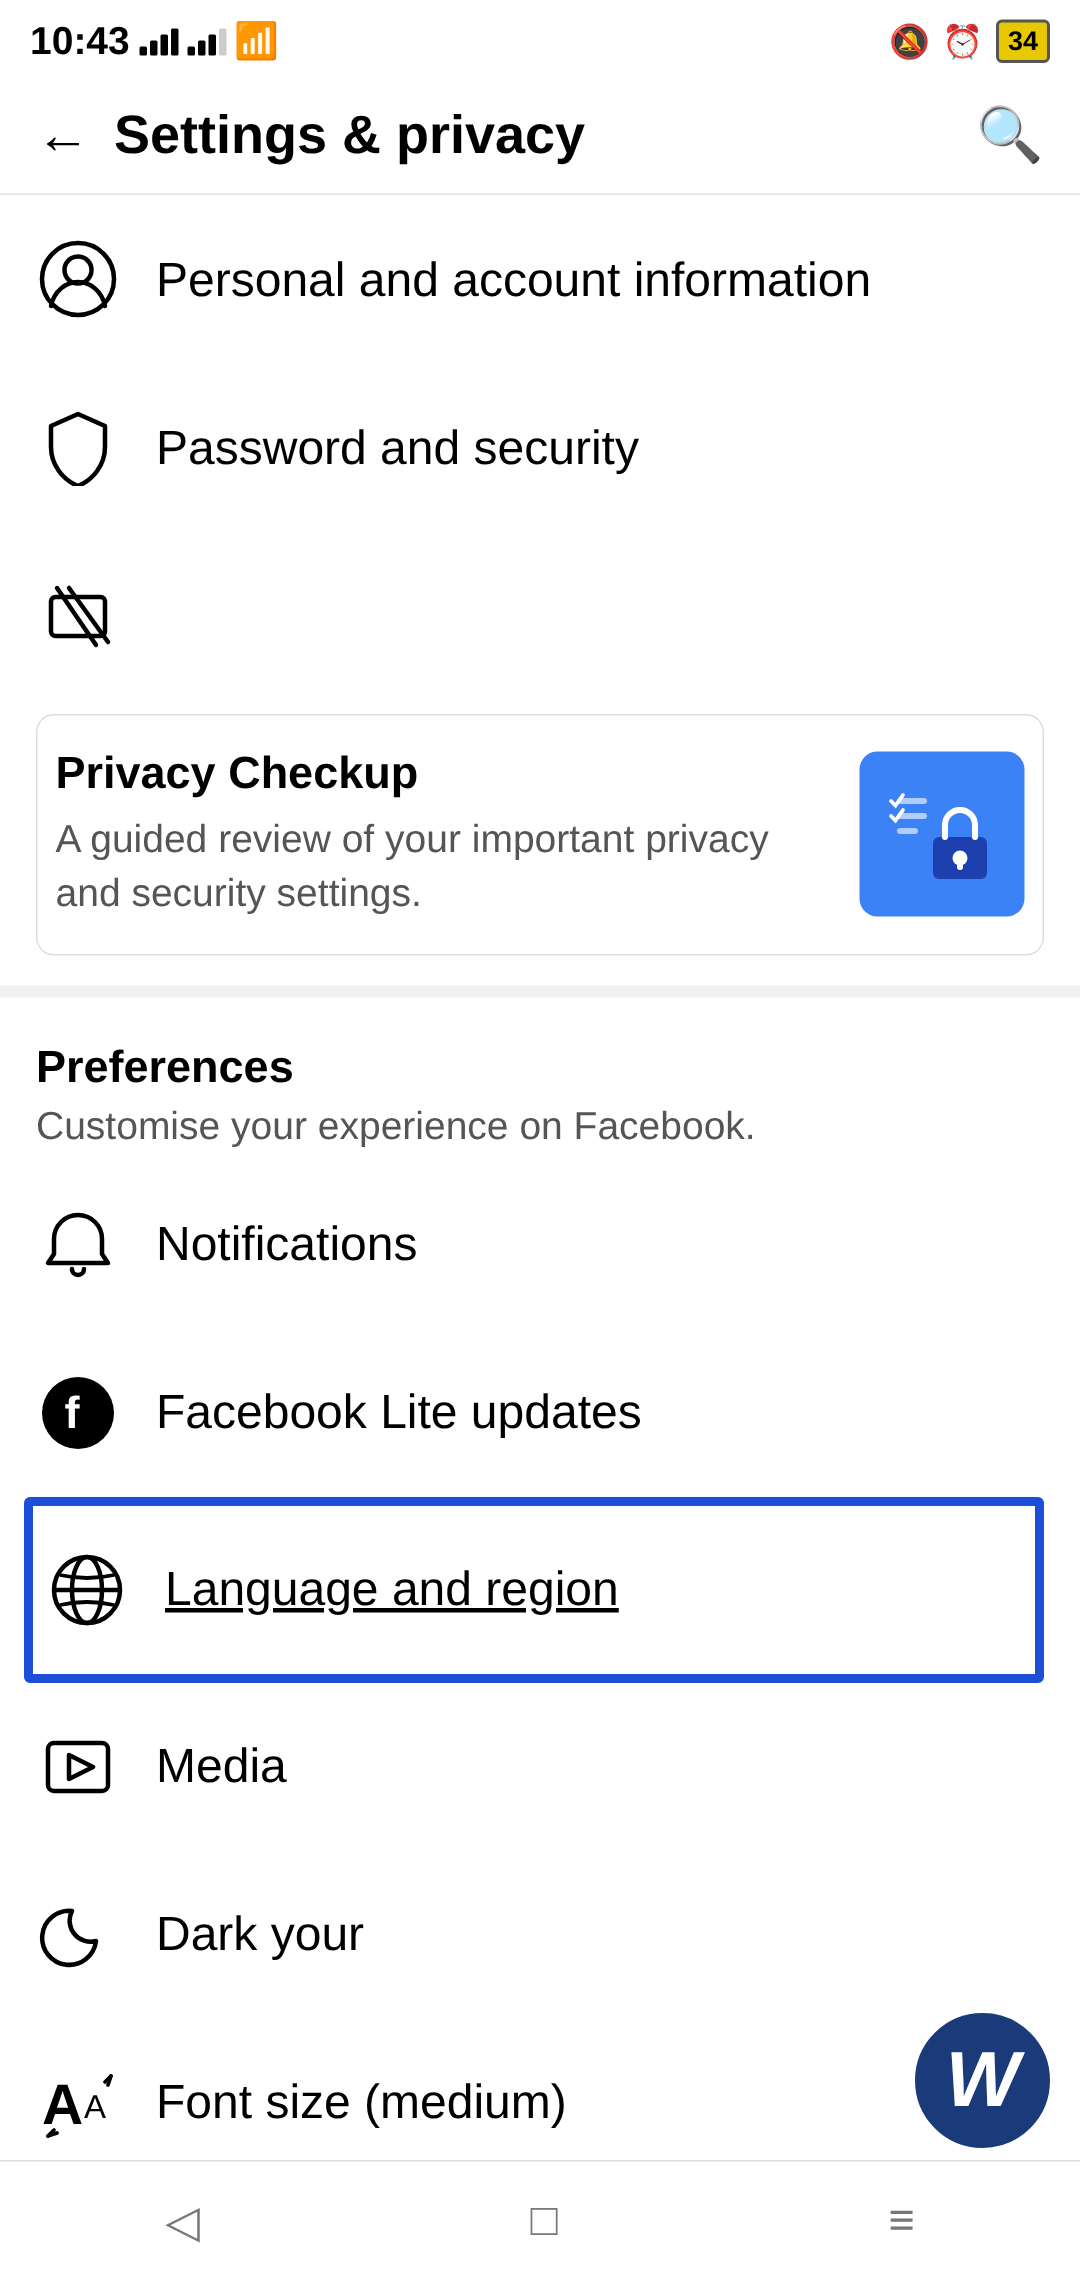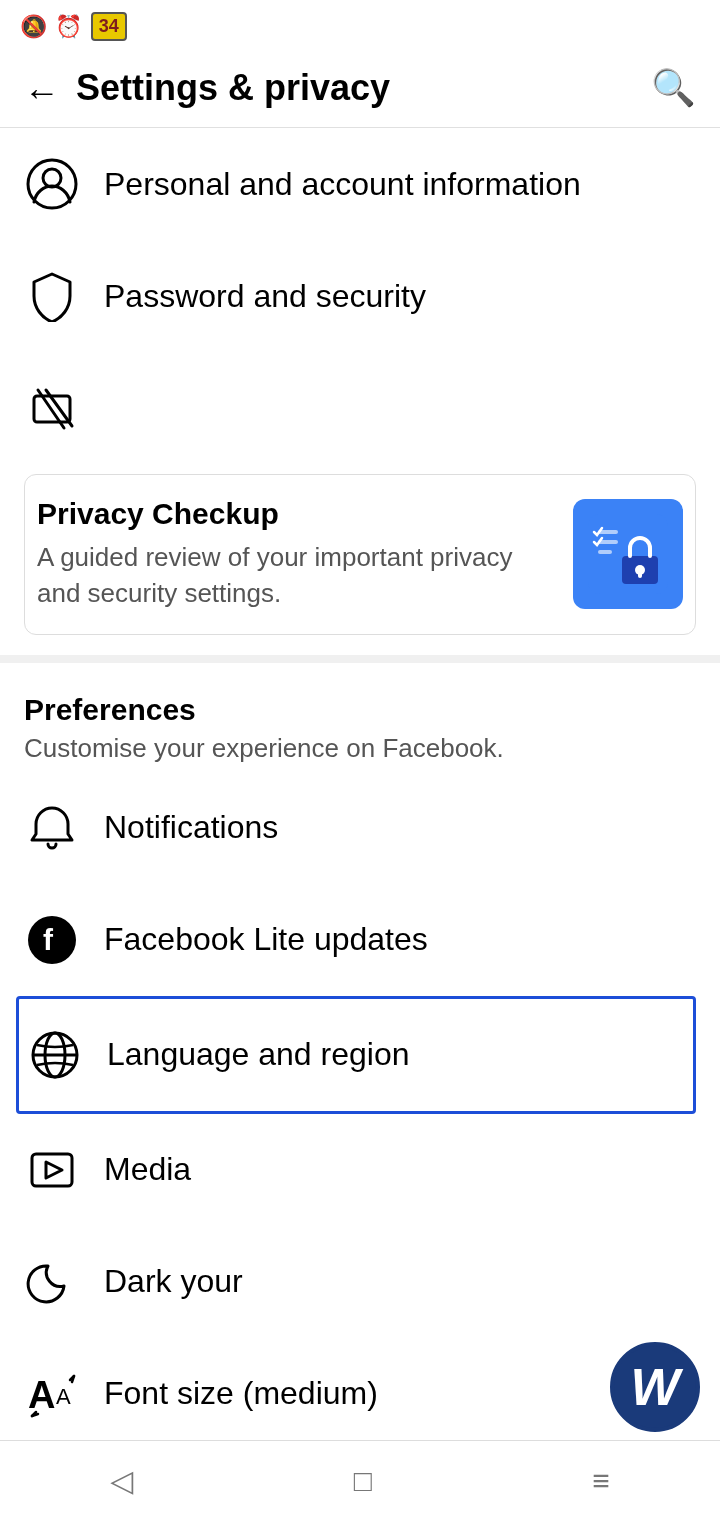--- a/index.html
+++ b/index.html
@@ -29,21 +29,21 @@
       font-weight: 600;
     }
     .status-right {
       display: flex;
       align-items: center;
       gap: 8px;
       font-size: 22px;
     }
     .battery-badge {
       background: #e8c800;
-      color: #7f1d1d;
+      color: #000000;
       font-size: 18px;
       font-weight: bold;
       padding: 2px 6px;
       border-radius: 4px;
       border: 2px solid #555;
     }
 
     
     .header {
       display: flex;
@@ -157,25 +157,26 @@
       margin-bottom: 6px;
     }
     .preferences-subtitle {
       font-size: 26px;
       color: #555;
       margin-bottom: 8px;
     }
 
     
     .menu-item-highlighted {
-      border: 3px solid #1d4ed8;
+      border: 6px solid #1d4ed8;
       border-radius: 4px;
       margin-left: -8px;
       padding-left: 8px;
       padding-right: 8px;
+      text-decoration: underline;
     }
 
     
     .bottom-nav {
       position: absolute;
       bottom: 0;
       left: 0;
       right: 0;
       height: 80px;
       background: #fff;
@@ -220,20 +221,39 @@
     .signal-bar {
       background: #000;
       width: 5px;
       border-radius: 1px;
     }
   </style>
 </head>
 <body>
 
 <div class="status-bar">
+  <div class="status-left">
+    <span>10:43</span>
+
+    <div class="signal-bars">
+      <div class="signal-bar" style="height:6px;"></div>
+      <div class="signal-bar" style="height:10px;"></div>
+      <div class="signal-bar" style="height:14px;"></div>
+      <div class="signal-bar" style="height:18px;"></div>
+    </div>
+
+    <div class="signal-bars">
+      <div class="signal-bar" style="height:6px;"></div>
+      <div class="signal-bar" style="height:10px;"></div>
+      <div class="signal-bar" style="height:14px;"></div>
+      <div class="signal-bar" style="height:18px; background:#ccc;"></div>
+    </div>
+
+    <span style="font-size:24px;">📶</span>
+  </div>
   <div class="status-right">
     <span style="font-size:22px;">🔕</span>
     <span style="font-size:22px;">⏰</span>
     <span class="battery-badge">34</span>
   </div>
 </div>
 
 <div class="header">
   <div class="header-left">
     <span class="back-arrow">←</span>

